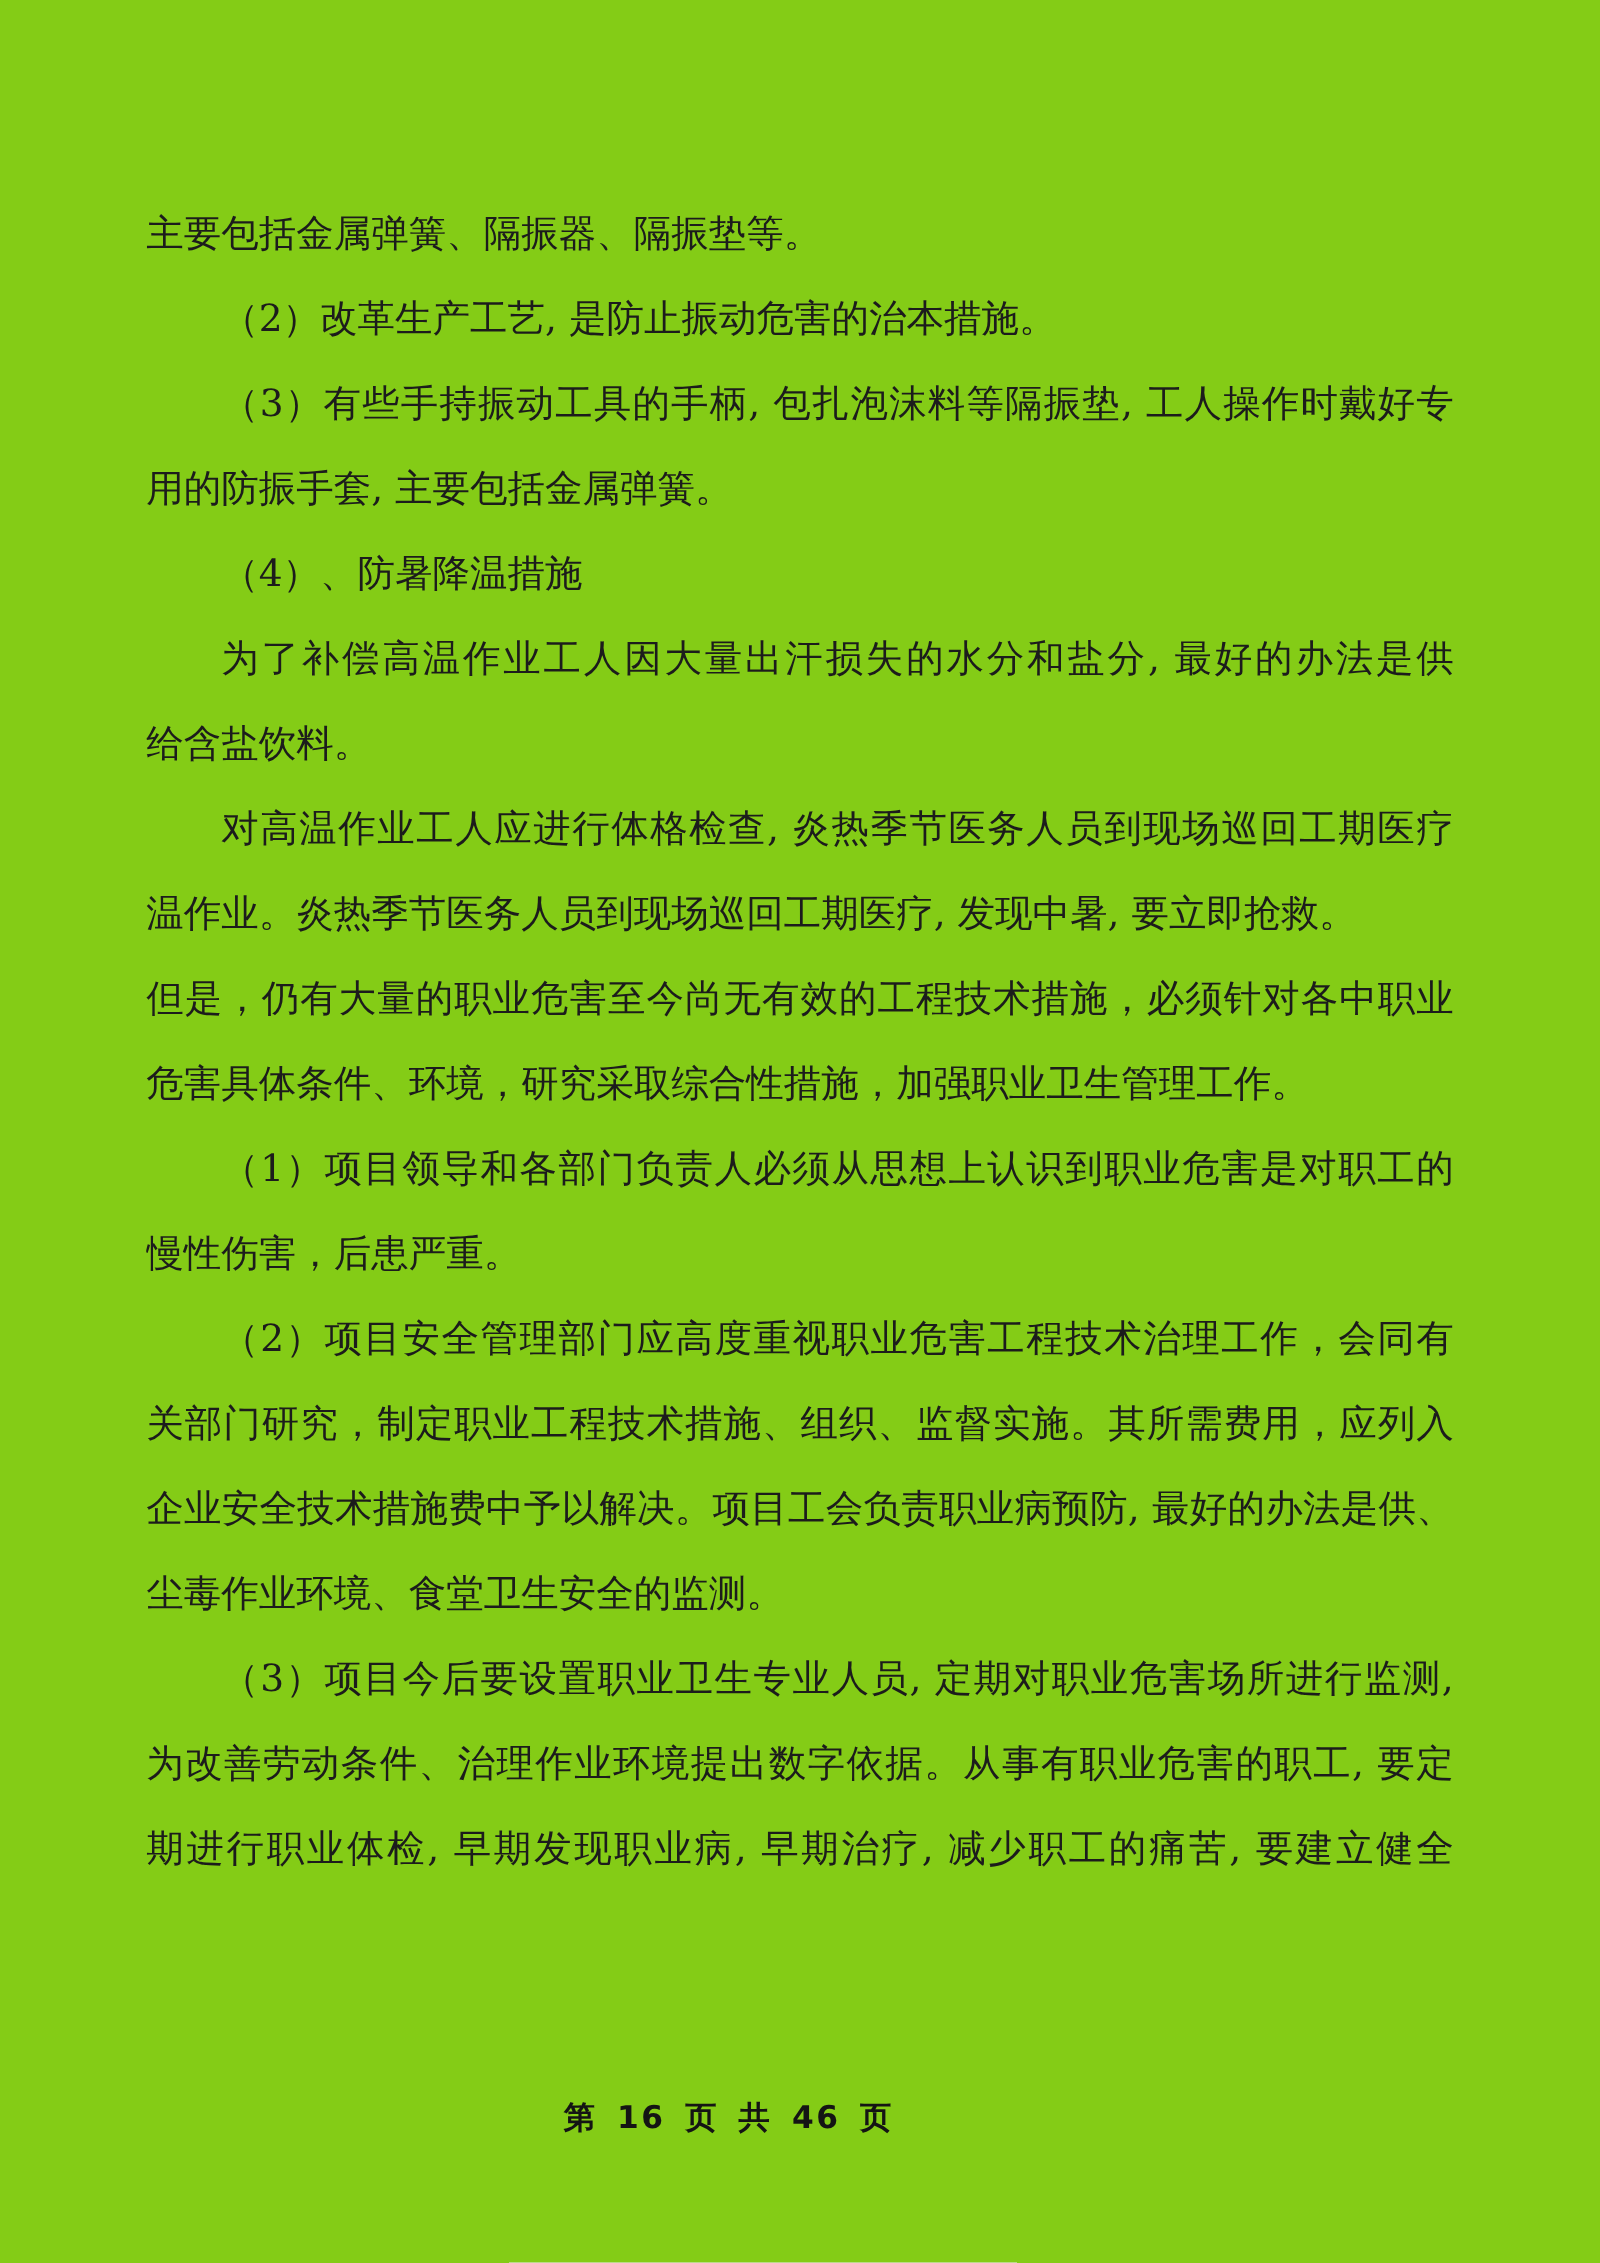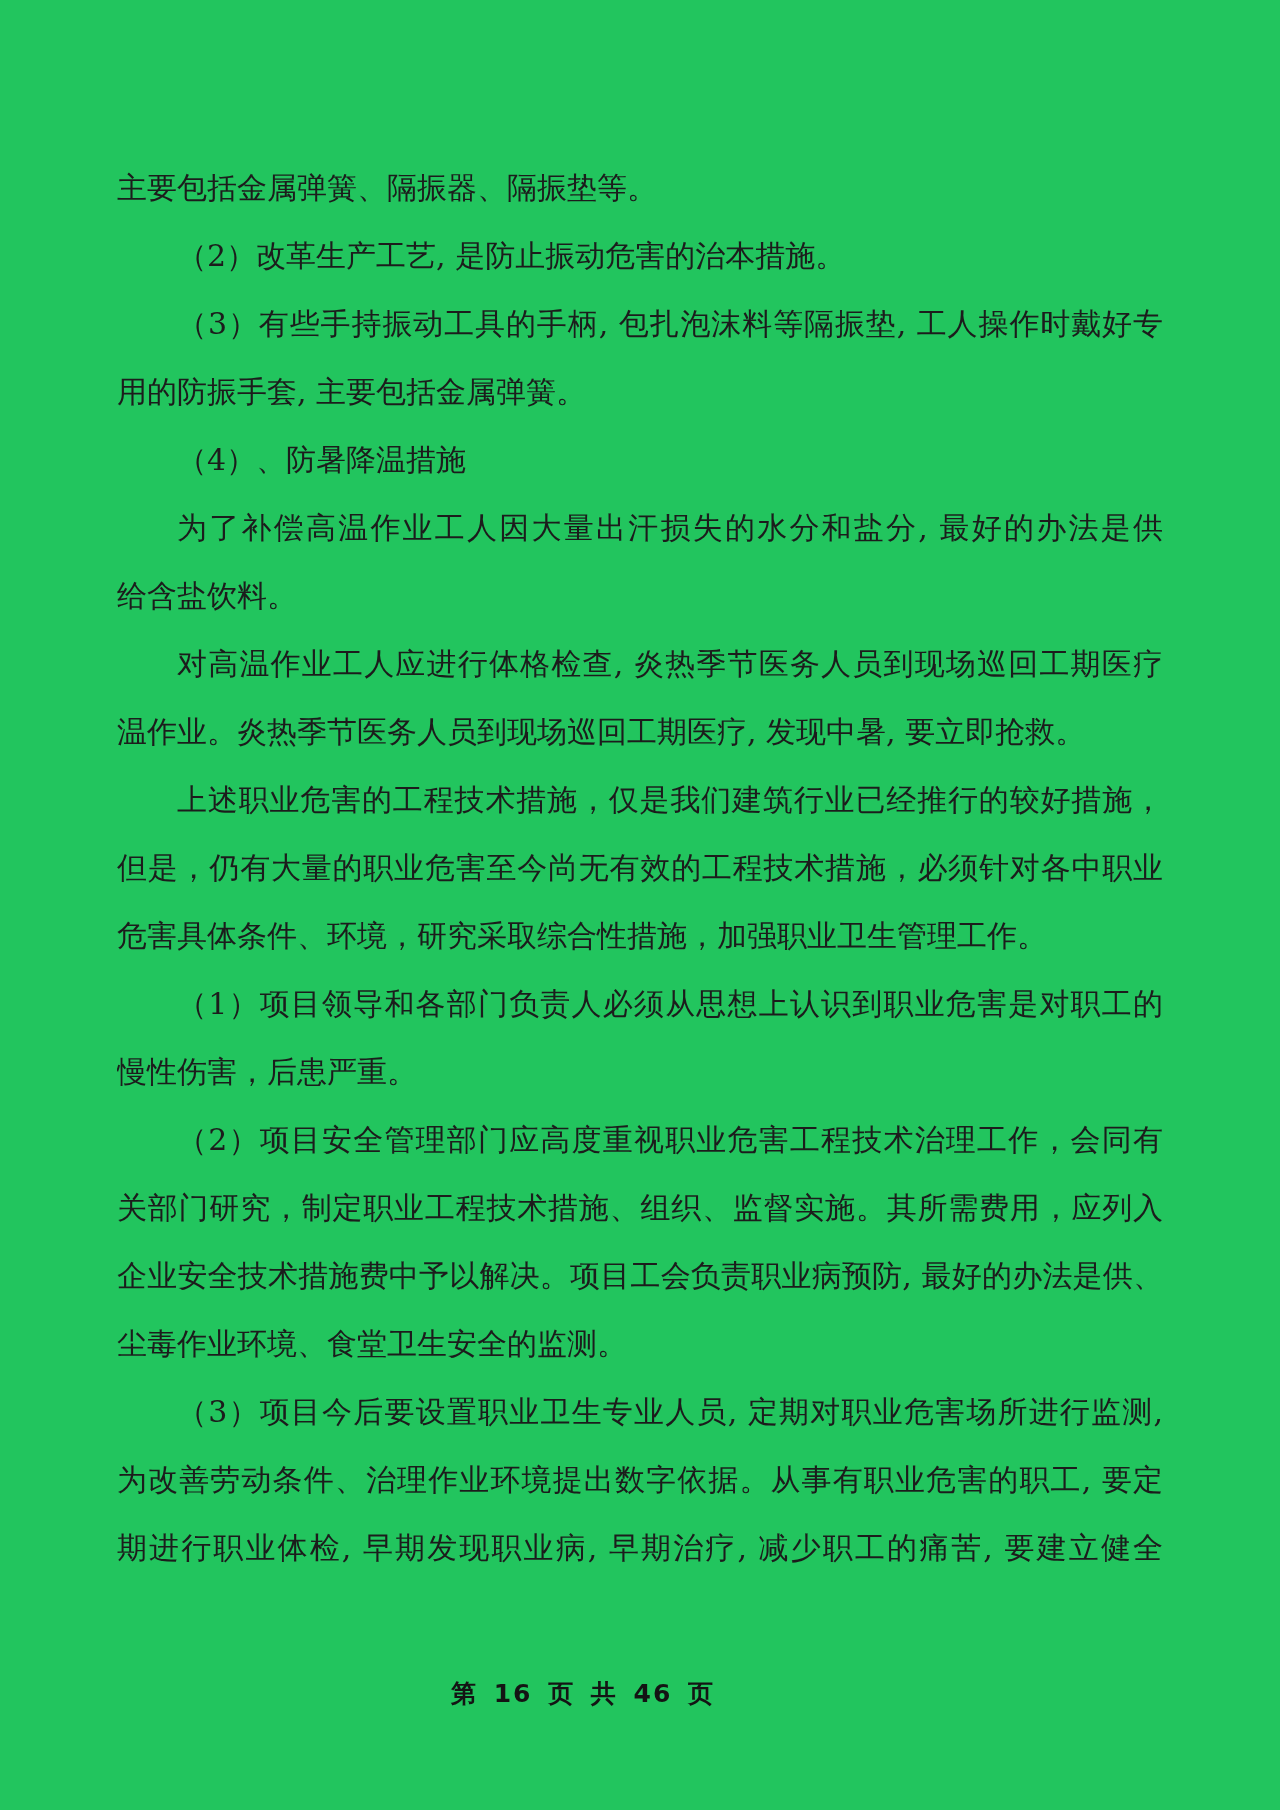--- a/index.html
+++ b/index.html
@@ -4,21 +4,21 @@
 <style>
   html, body {
     margin: 0;
     padding: 0;
     background: #e8e8e8;
   }
   .page {
     position: relative;
     width: 1280px;
     height: 1810px;
-    background: #22c55e;
+    background: #84cc16;
     overflow: hidden;
     font-family: "DejaVu Serif", "Liberation Serif", serif;
     color: #1c1c1c;
   }
   .textblock {
     position: absolute;
     left: 117px;
     top: 154px;
     width: 1046px;
     font-size: 30px;
@@ -59,21 +59,20 @@
   <div class="textblock" id="textblock">
       <div class="line">主要包括金属弹簧、隔振器、隔振垫等。</div>
       <div class="line indent">（2）改革生产工艺, 是防止振动危害的治本措施。</div>
       <div class="line indent justify">（3）有些手持振动工具的手柄, 包扎泡沫料等隔振垫, 工人操作时戴好专</div>
       <div class="line">用的防振手套, 主要包括金属弹簧。</div>
       <div class="line indent">（4）、防暑降温措施</div>
       <div class="line indent justify">为了补偿高温作业工人因大量出汗损失的水分和盐分, 最好的办法是供</div>
       <div class="line">给含盐饮料。</div>
       <div class="line indent justify">对高温作业工人应进行体格检查, 炎热季节医务人员到现场巡回工期医疗</div>
       <div class="line">温作业。炎热季节医务人员到现场巡回工期医疗, 发现中暑, 要立即抢救。</div>
-      <div class="line indent justify">上述职业危害的工程技术措施，仅是我们建筑行业已经推行的较好措施，</div>
       <div class="line justify">但是，仍有大量的职业危害至今尚无有效的工程技术措施，必须针对各中职业</div>
       <div class="line">危害具体条件、环境，研究采取综合性措施，加强职业卫生管理工作。</div>
       <div class="line indent justify">（1）项目领导和各部门负责人必须从思想上认识到职业危害是对职工的</div>
       <div class="line">慢性伤害，后患严重。</div>
       <div class="line indent justify">（2）项目安全管理部门应高度重视职业危害工程技术治理工作，会同有</div>
       <div class="line justify">关部门研究，制定职业工程技术措施、组织、监督实施。其所需费用，应列入</div>
       <div class="line justify">企业安全技术措施费中予以解决。项目工会负责职业病预防, 最好的办法是供、</div>
       <div class="line">尘毒作业环境、食堂卫生安全的监测。</div>
       <div class="line indent justify">（3）项目今后要设置职业卫生专业人员, 定期对职业危害场所进行监测,</div>
       <div class="line justify">为改善劳动条件、治理作业环境提出数字依据。从事有职业危害的职工, 要定</div>

